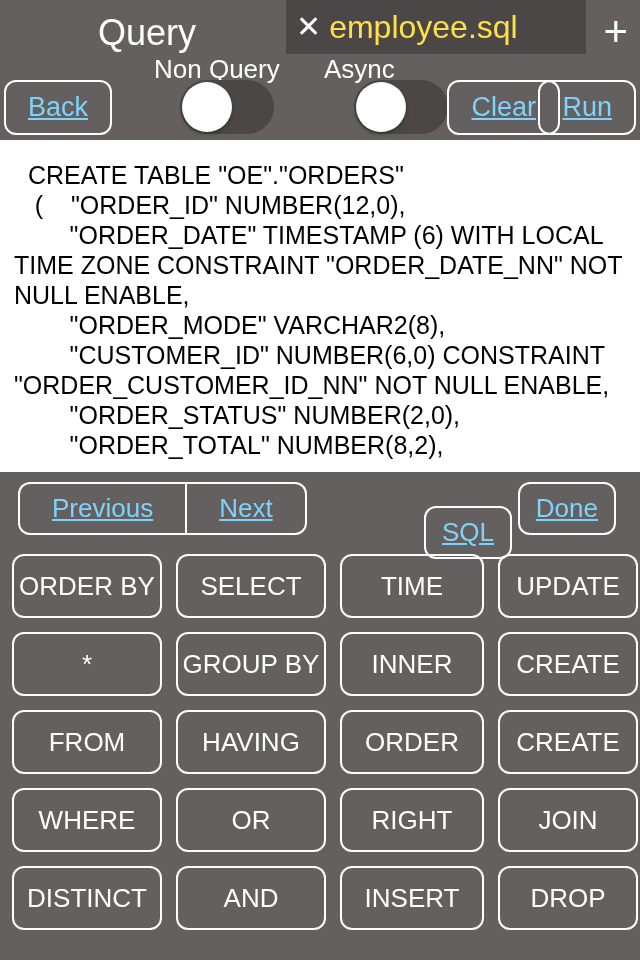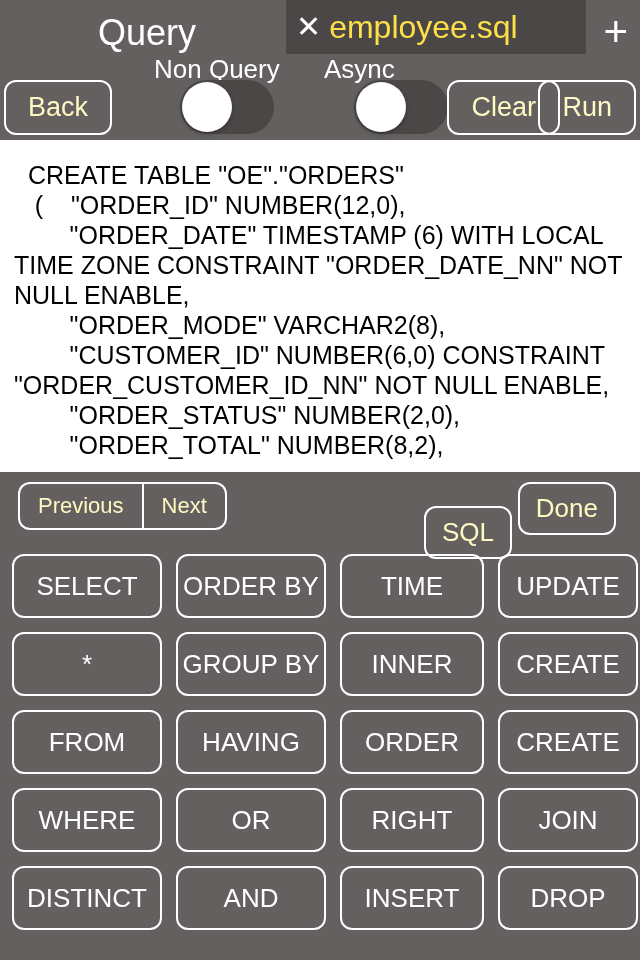--- a/index.html
+++ b/index.html
@@ -56,26 +56,27 @@
       position: absolute;
       right: 12px;
       top: 8px;
       color: white;
       font-size: 42px;
       font-weight: 200;
     }
     .btn-outline {
       border: 2px solid white;
       border-radius: 12px;
-      color: #fef9c3;
+      color: #7dd3fc;
       background: transparent;
       font-size: 27px;
       padding: 10px 22px;
       white-space: nowrap;
       cursor: pointer;
+      text-decoration: underline;
     }
     .toggle {
       width: 94px;
       height: 54px;
       border-radius: 27px;
       background: #4a4746;
       position: relative;
       margin-top: 4px;
     }
     .toggle-knob {
@@ -161,22 +162,22 @@
       position: relative;
     }
     .btn-group-nav {
       position: absolute;
       left: 18px;
       top: 10px;
       display: flex;
     }
     .btn-group-nav .btn-outline {
       border-radius: 0;
-      padding: 9px 18px;
-      font-size: 22px;
+      padding: 9px 32px;
+      font-size: 26px;
     }
     .btn-group-nav .btn-outline:first-child {
       border-radius: 12px 0 0 12px;
       border-right: none;
     }
     .btn-group-nav .btn-outline:last-child {
       border-radius: 0 12px 12px 0;
     }
     .btn-sql {
       position: absolute;
@@ -268,22 +269,22 @@
   <div class="btn-group-nav">
     <button class="btn-outline">Previous</button>
     <button class="btn-outline">Next</button>
   </div>
   <button class="btn-outline btn-sql">SQL</button>
   <button class="btn-outline btn-done">Done</button>
 </div>
 
 <div class="keyboard">
   <div class="kb-row">
+    <button class="kb-key w2">ORDER BY</button>
     <button class="kb-key w1">SELECT</button>
-    <button class="kb-key w2">ORDER BY</button>
     <button class="kb-key w3">TIME</button>
     <button class="kb-key w4">UPDATE</button>
   </div>
   <div class="kb-row">
     <button class="kb-key w1">*</button>
     <button class="kb-key w2">GROUP BY</button>
     <button class="kb-key w3">INNER</button>
     <button class="kb-key w4">CREATE</button>
   </div>
   <div class="kb-row">

